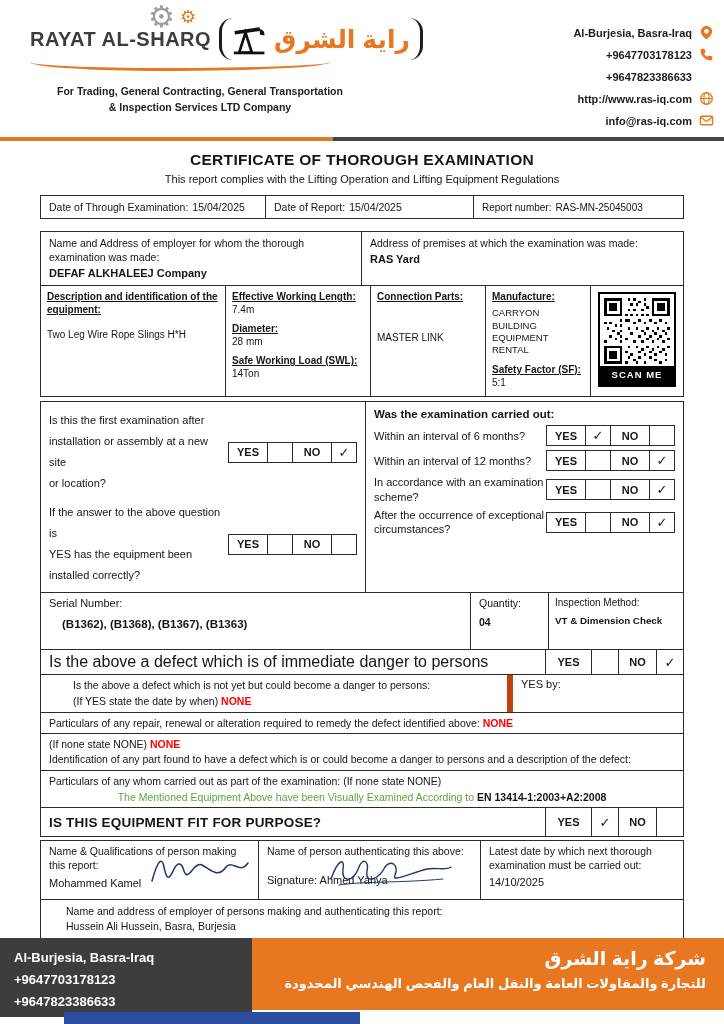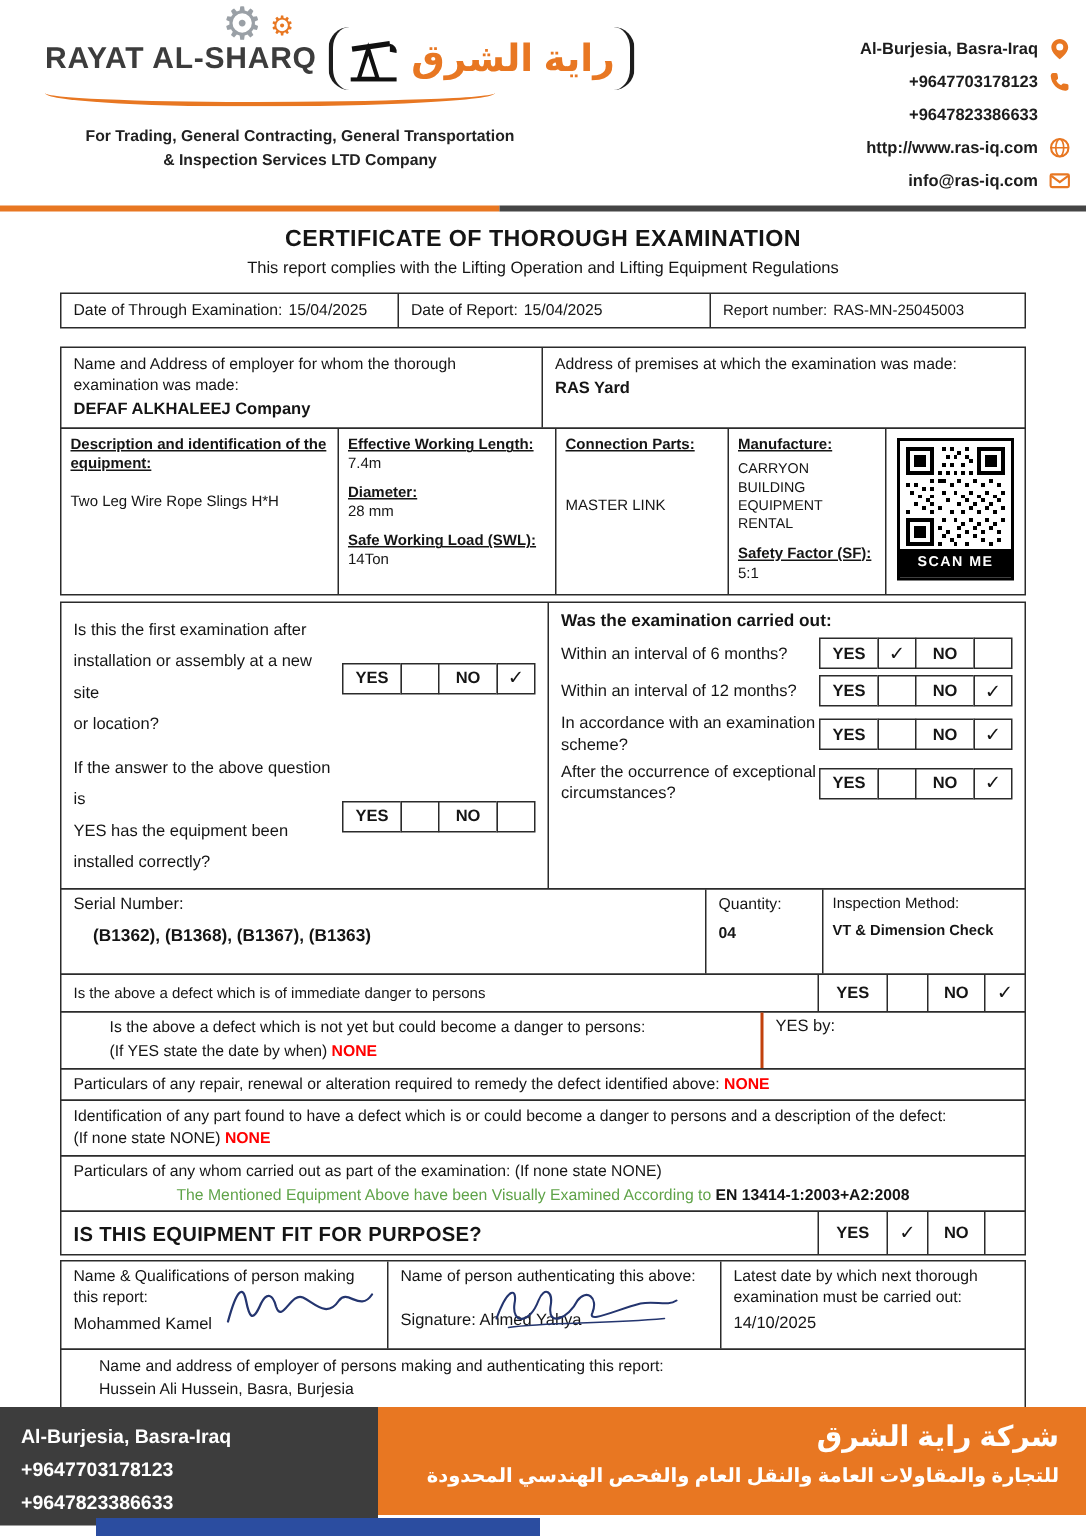--- a/index.html
+++ b/index.html
@@ -79,27 +79,27 @@
   .serial-row { display:flex; height:58px; }
   .scell { border-right:1px solid #2b2b2b; padding:4px 8px; }
   .scell:last-child { border-right:none; }
   .sc1 { flex:1; } .sc2 { width:78px; } .sc3 { width:134px; padding:4px 6px; }
   .sc1 .val { margin-top:9px; font-size:11.5px; font-weight:bold;padding-left:13px; }
   .sc2 .val { margin-top:7px; font-weight:bold; }
   .sc3 { font-size:10px; }
   .sc3 .val { margin-top:7px; font-weight:bold; font-size:9.8px; }
 
   .strip { display:flex; align-items:stretch; }
-  .strip .txt { flex:1; padding:4px 8px; font-size:10px; display:flex; align-items:center;text-align:center; }
+  .strip .txt { flex:1; padding:4px 8px; font-size:16px; display:flex; align-items:center;text-align:center; }
   .ckcell { display:flex; align-items:center; justify-content:center; border-left:1px solid #2b2b2b; font-size:11px; font-weight:bold; }
   .ckcell.lbl { width:46px; } .ckcell.mk { width:27px; font-size:13px; }
 
   .future-row { display:flex;padding-left:24px; }
   .future-left { flex:1; padding:3px 8px; line-height:1.45; }
-  .future-right { width:176px; border-left:2px solid #c2410c; padding:3px 8px; font-size:11px; }
+  .future-right { width:176px; border-left:6px solid #c2410c; padding:3px 8px; font-size:11px; }
 
   .line-row { padding:3px 8px; line-height:1.4; }
   .tests-note { text-align:center; padding:1px 0 3px; font-size:10.5px; }
 
   .fit-row { display:flex; align-items:stretch; height:30px; }
   .fit-row .txt { flex:1; display:flex; align-items:center; padding-left:8px; font-size:13.5px; font-weight:bold; letter-spacing:.2px; }
 
   .sign-row { display:flex; height:60px; }
   .sgcell { border-right:1px solid #2b2b2b; padding:4px 8px; position:relative; line-height:1.3; }
   .sgcell:last-child { border-right:none; }
@@ -375,25 +375,25 @@
       </div>
       <div class="future-right">YES by:</div>
     </div>
 
     <div class="bx stack line-row">
       <span>Particulars of any repair, renewal or alteration required to remedy the defect identified above:</span>
       <span class="red">NONE</span>
     </div>
 
     <div class="bx stack line-row">
-      <div>Identification of any part found to have a defect which is or could become a danger to persons and a description of the defect:</div>
       <div>
         <span>(If none state NONE)</span>
         <span class="red">NONE</span>
       </div>
+      <div>Identification of any part found to have a defect which is or could become a danger to persons and a description of the defect:</div>
     </div>
 
     <div class="bx stack line-row" style="padding-bottom:0">
       <div>Particulars of any whom carried out as part of the examination: (If none state NONE)</div>
       <div class="tests-note">
         <span class="green">The Mentioned Equipment Above have been Visually Examined According to</span>
         <span class="b">EN 13414-1:2003+A2:2008</span>
       </div>
     </div>
 

